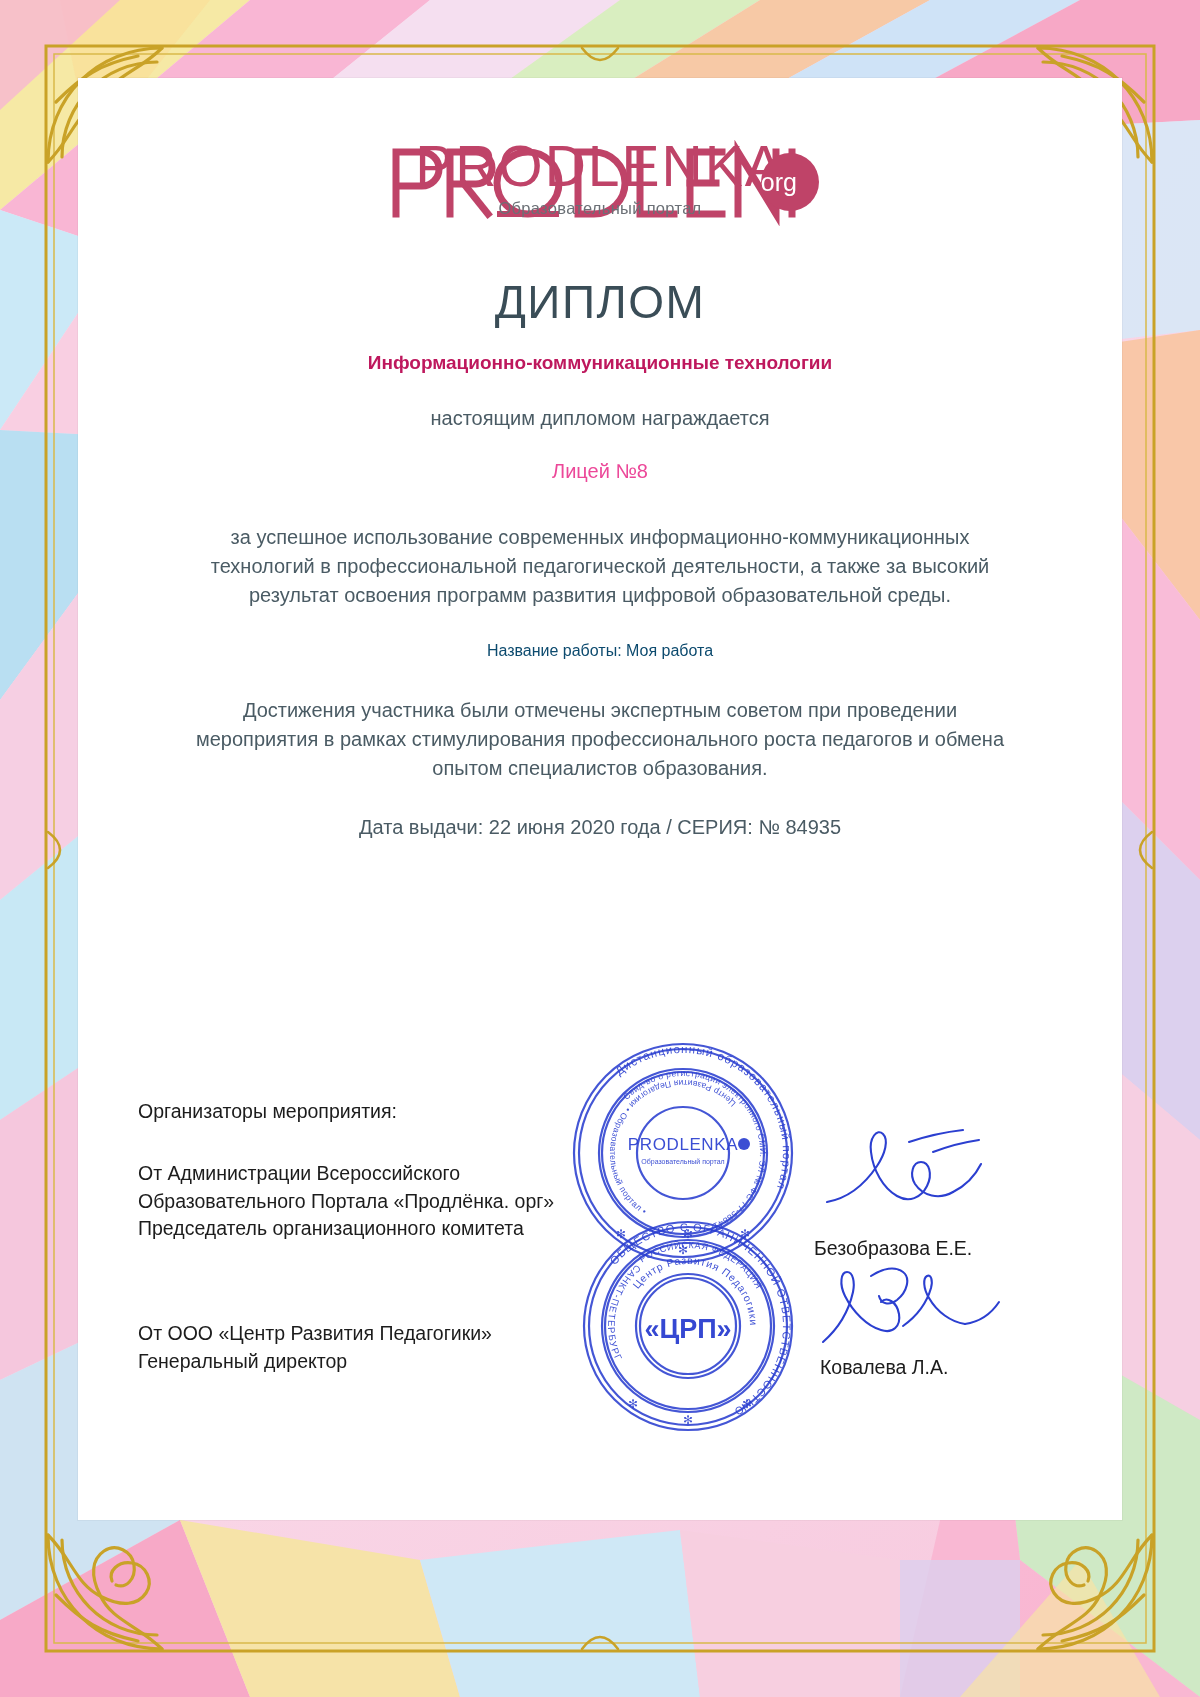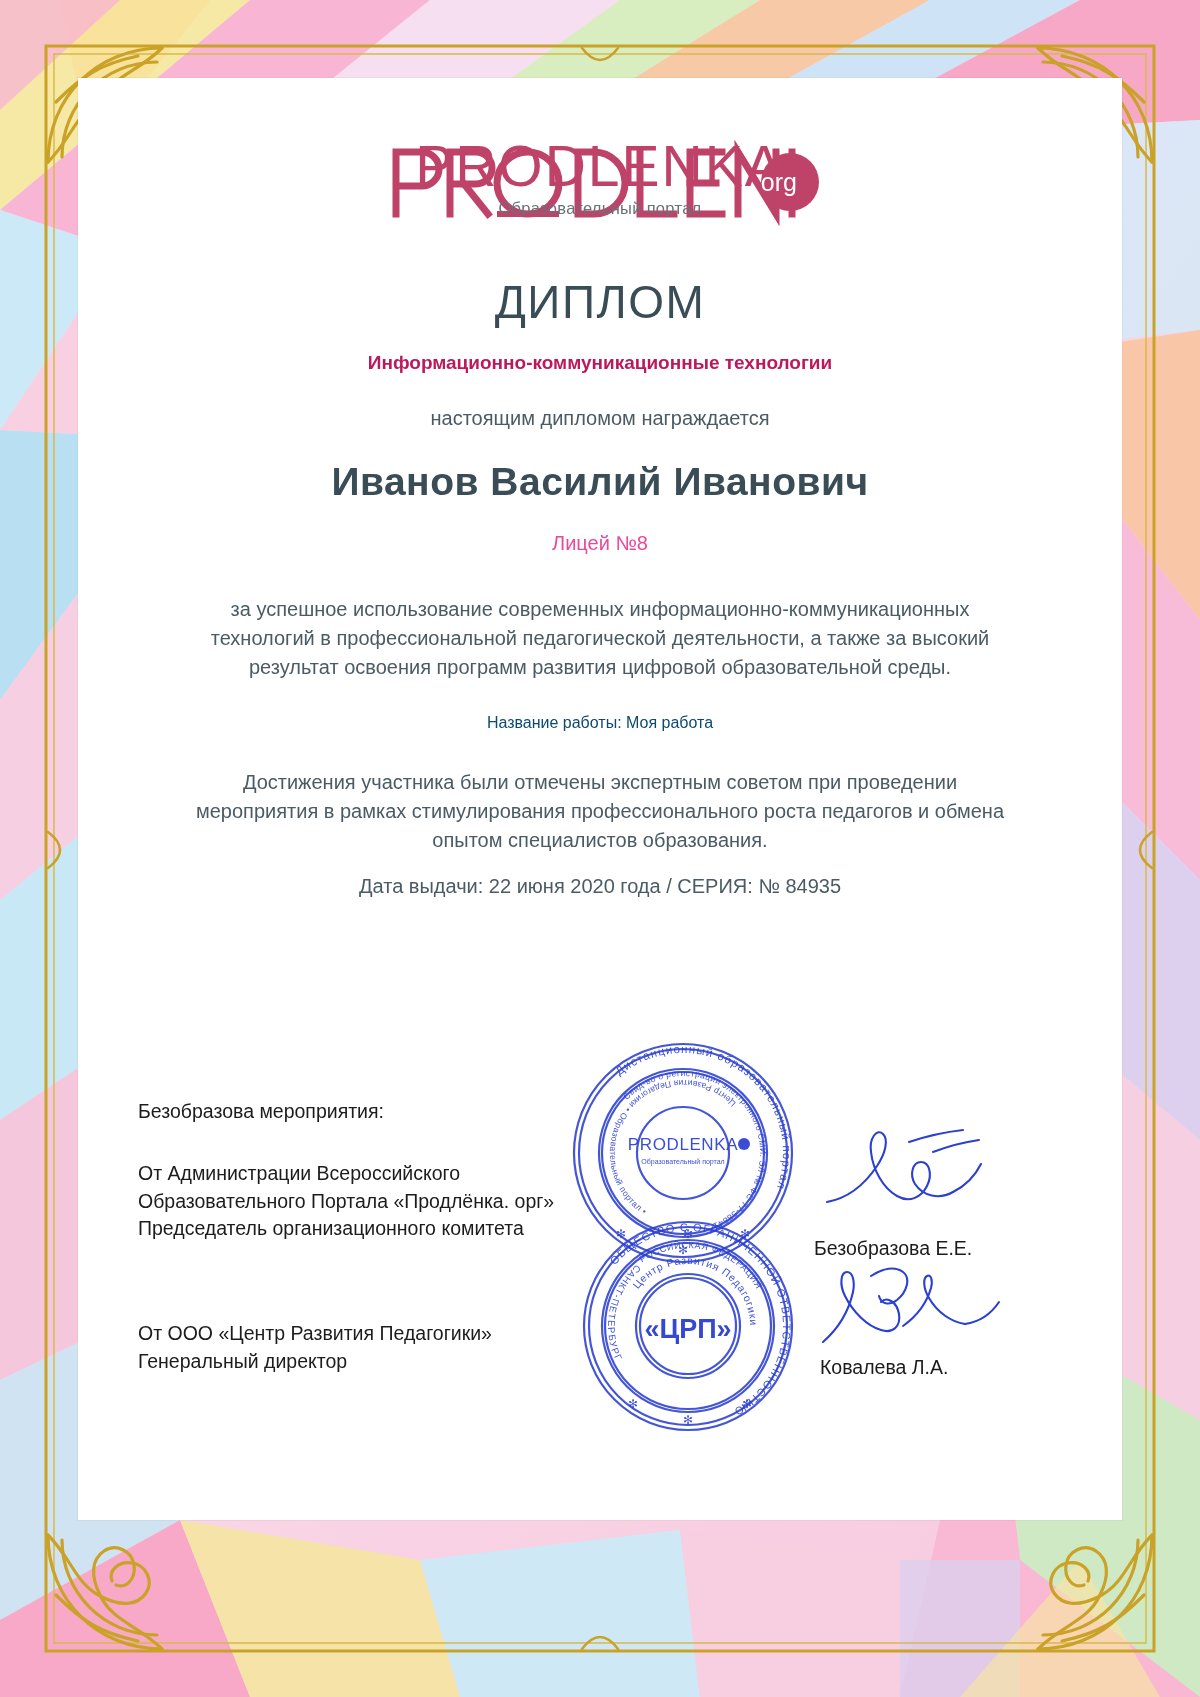--- a/index.html
+++ b/index.html
@@ -50,21 +50,21 @@
   .t-org{
     font-size:20px;color:#ec4899;margin:0 0 40px 0;
   }
   .t-body{
     font-size:20px;color:#4a5b64;line-height:1.45;margin:0 auto 32px auto;width:812px;
   }
   .t-work{
     font-size:16px;color:#0c4a6e;margin:0 0 36px 0;
   }
   .t-body2{
-    font-size:20px;color:#4a5b64;line-height:1.45;margin:0 auto 20px auto;width:812px;
+    font-size:20px;color:#4a5b64;line-height:1.45;margin:0 auto 33px auto;width:812px;
   }
   .t-date{
     font-size:20px;color:#4a5b64;margin:0;
   }
 
   
   .sig-area{position:absolute;left:0;right:0;top:1020px;height:330px;}
   .sig-text{
     position:absolute;left:60px;color:#1c1c1c;font-size:19.5px;line-height:1.42;
   }
@@ -223,31 +223,30 @@
         <span>org</span>
       </span>
     </div>
     <div class="logo-sub" style="margin-top:4px;">Образовательный портал</div>
   </div>
 
   <div class="center-col">
     <h1 class="t-diploma">ДИПЛОМ</h1>
     <h2 class="t-nomination">Информационно-коммуникационные технологии</h2>
     <p class="t-awarded">настоящим дипломом награждается</p>
-    <p class="t-name">Иванов Василий Иванович</p>
     <p class="t-org">Лицей №8</p>
     <p class="t-body">за успешное использование современных информационно-коммуникационных технологий в профессиональной педагогической деятельности, а также за высокий результат освоения программ развития цифровой образовательной среды.</p>
     <p class="t-work">Название работы: Моя работа</p>
     <p class="t-body2">Достижения участника были отмечены экспертным советом при проведении мероприятия в рамках стимулирования профессионального роста педагогов и обмена опытом специалистов образования.</p>
     <p class="t-date">Дата выдачи: 22 июня 2020 года / СЕРИЯ: № 84935</p>
   </div>
 
   <div class="sig-area">
 
-    <div class="sig-text sig-head">Безобразова мероприятия:</div>
+    <div class="sig-text sig-head">Организаторы мероприятия:</div>
 
     <div class="sig-text sig-block1">
       <div>От Администрации Всероссийского</div>
       <div>Образовательного Портала «Продлёнка. орг»</div>
       <div>Председатель организационного комитета</div>
     </div>
 
     <div class="sig-text sig-block2">
       <div>От ООО «Центр Развития Педагогики»</div>
       <div>Генеральный директор</div>

